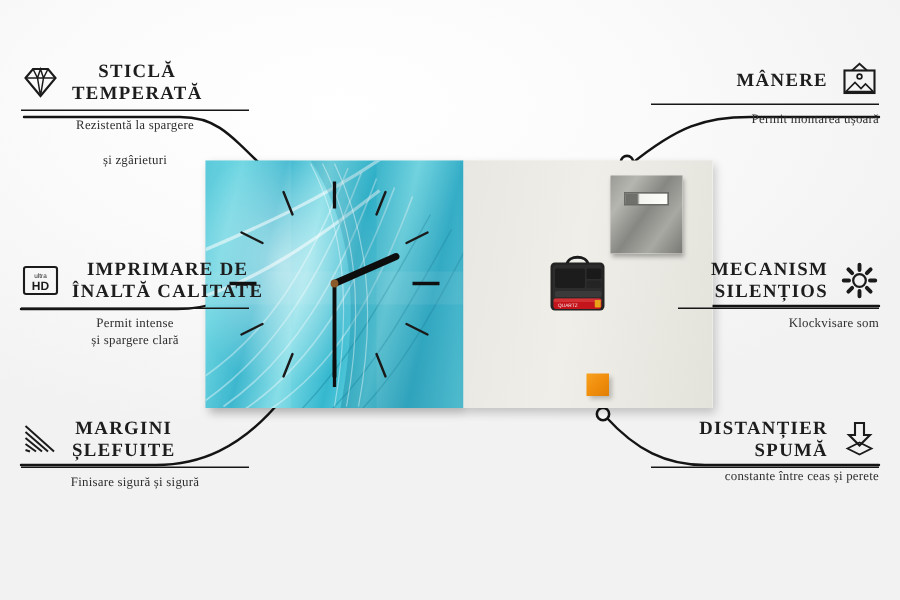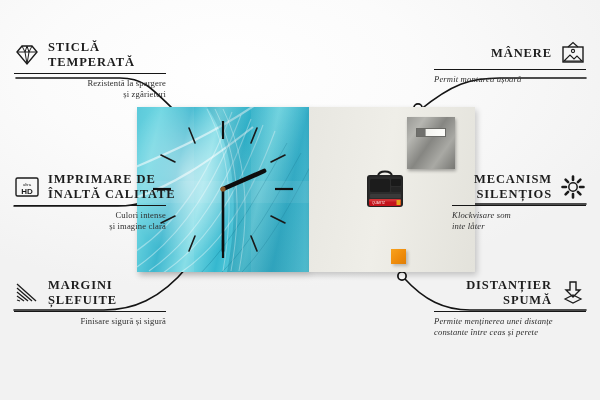--- a/index.html
+++ b/index.html
@@ -25,26 +25,26 @@
     white-space:nowrap;
   }
   .rule{height:1.4px;background:#161616;margin-top:3px;}
   .sub{
     font-size:8.6px;color:#2e2e2e;line-height:11px;
     margin-top:4px;white-space:nowrap;letter-spacing:.15px;
   }
 
   
   .feat.left .head{justify-content:flex-start;}
-  .feat.left .tline{text-align:left;}
-  .feat.left .sub{text-align:right;}
+  .feat.left .tline{text-align:center;}
+  .feat.left .sub{text-align:center;}
 
   
   .feat.right .tline{text-align:right;}
-  .feat.right .sub{font-style:italic;}
+  .feat.right .sub{text-align:right;}
 
   .icon{width:26px;height:26px;flex:0 0 26px;display:block;}
   .icon svg{display:block;width:26px;height:26px;}
 
   
   #f-glass   {left:14px; top:40px;  width:152px;}
   #f-print   {left:14px; top:172px; width:152px;}
   #f-edges   {left:14px; top:278px; width:152px;}
   #f-hangers {left:434px;top:40px;  width:152px;}
   #f-mech    {left:452px;top:172px; width:134px;}
@@ -220,40 +220,40 @@
           <path d="M3,10 L23,10 M8,4 L11,10 L13,22 M18,4 L15,10 L13,22 M11,10 L13,4 L15,10" fill="none" stroke="#1b1b1b" stroke-width="1"></path>
         </svg>
       </span>
       <div class="titlewrap">
         <div class="tline">STICLĂ</div>
         <div class="tline">TEMPERATĂ</div>
       </div>
     </div>
     <div class="rule"></div>
     <div class="sub">Rezistentă la spargere</div>
-    <div class="sub" style="margin-top:0">și zgârieturi</div>
+    <div class="sub" style="margin-top:12px">și zgârieturi</div>
   </div>
 
   <div class="feat left" id="f-print">
     <div class="head">
       <span class="icon">
         <svg viewBox="0 0 26 26">
           <rect x="2" y="4" width="22" height="18" rx="1.5" fill="none" stroke="#1b1b1b" stroke-width="1.4"></rect>
           <text x="13" y="11.5" text-anchor="middle" font-family="Liberation Sans, sans-serif" font-size="4.3" fill="#1b1b1b">ultra</text>
           <text x="13" y="19.6" text-anchor="middle" font-family="Liberation Sans, sans-serif" font-size="8" font-weight="bold" fill="#1b1b1b">HD</text>
         </svg>
       </span>
       <div class="titlewrap">
         <div class="tline">IMPRIMARE DE</div>
         <div class="tline">ÎNALTĂ CALITATE</div>
       </div>
     </div>
     <div class="rule"></div>
-    <div class="sub">Culori intense</div>
-    <div class="sub" style="margin-top:0">și imagine clară</div>
+    <div class="sub">Permit intense</div>
+    <div class="sub" style="margin-top:0">și spargere clară</div>
   </div>
 
   <div class="feat left" id="f-edges">
     <div class="head">
       <span class="icon">
         <svg viewBox="0 0 26 26">
           <g stroke="#1b1b1b" stroke-width="1.3">
             <line x1="3" y1="4" x2="22" y2="21"></line>
             <line x1="3" y1="8" x2="18" y2="21"></line>
             <line x1="3" y1="12" x2="14" y2="21"></line>
@@ -301,34 +301,32 @@
             <circle cx="13" cy="13" r="4.2"></circle>
             <path d="M13,2.5 L13,6 M13,20 L13,23.5 M2.5,13 L6,13 M20,13 L23.5,13
                      M5.6,5.6 L8.1,8.1 M17.9,17.9 L20.4,20.4
                      M20.4,5.6 L17.9,8.1 M8.1,17.9 L5.6,20.4" stroke-linecap="round" stroke-width="2.6"></path>
           </g>
         </svg>
       </span>
     </div>
     <div class="rule"></div>
     <div class="sub">Klockvisare som</div>
-    <div class="sub" style="margin-top:0">inte låter</div>
   </div>
 
   <div class="feat right" id="f-spacer">
     <div class="head" style="justify-content:flex-end;">
       <div class="titlewrap" style="flex:1;">
         <div class="tline">DISTANȚIER</div>
         <div class="tline">SPUMĂ</div>
       </div>
       <span class="icon">
         <svg viewBox="0 0 26 26">
           <path d="M10,2 L16,2 L16,10 L20,10 L13,17 L6,10 L10,10 Z" fill="none" stroke="#1b1b1b" stroke-width="1.4"></path>
           <path d="M5,19 L13,15 L21,19 L13,23 Z" fill="none" stroke="#1b1b1b" stroke-width="1.2"></path>
         </svg>
       </span>
     </div>
     <div class="rule"></div>
-    <div class="sub">Permite menținerea unei distanțe</div>
     <div class="sub" style="margin-top:0">constante între ceas și perete</div>
   </div>
 
 </div>
 
 </body></html>

